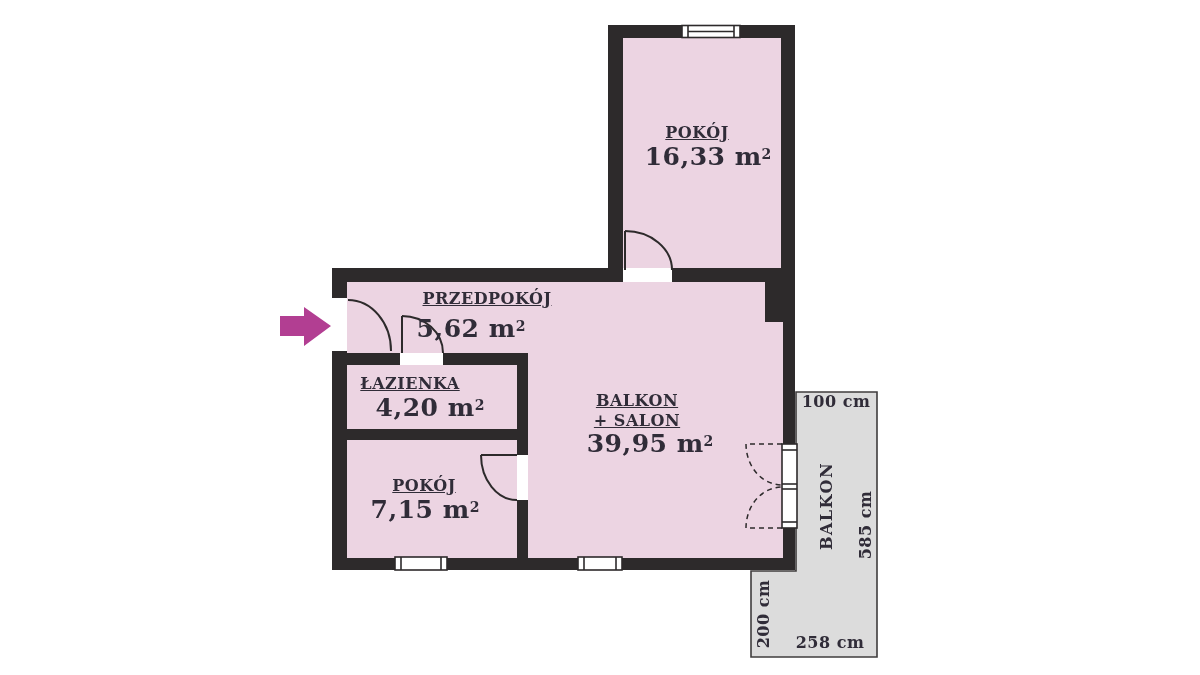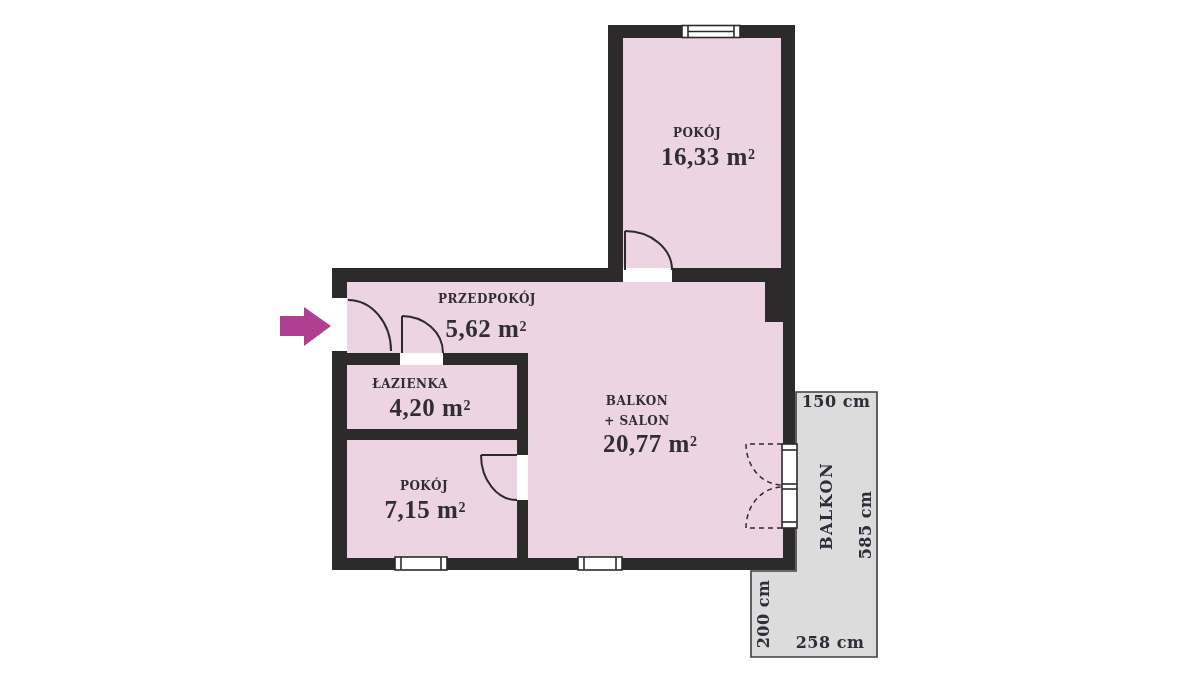--- a/index.html
+++ b/index.html
@@ -22,22 +22,22 @@
   .label{
     position:absolute;
     color:var(--text);
     font-weight:bold;
     white-space:nowrap;
     transform:translate(-50%,-50%);
     text-align:center;
     line-height:1;
   }
   .label.rot{transform:translate(-50%,-50%) rotate(-90deg);}
-  .room-name{font-size:12px;letter-spacing:0.5px;}
-  .room-area{font-size:25px;letter-spacing:0.5px;font-family:Liberation Serif, serif;}
+  .room-name{font-size:16px;letter-spacing:0.5px;text-decoration:underline;}
+  .room-area{font-size:25px;letter-spacing:0.5px;}
   .room-area sup{font-size:14px;vertical-align:6px;letter-spacing:0;}
   .dim{font-size:16px;letter-spacing:0.5px;}
   .balkon-name{font-size:16px;letter-spacing:1.5px;}
 </style>
 </head>
 <body>
 
 <div id="stage">
 
   <svg id="plan-svg" width="1200" height="675" viewBox="0 0 1200 675">
@@ -108,30 +108,30 @@
       <path d="M 746 528 A 36 41 0 0 1 782 487"></path>
     </g>
 
     <polygon points="280,316 304,316 304,307 331,326 304,346 304,336 280,336" style="fill:var(--arrow)"></polygon>
   </svg>
 
   <div class="label room-name" style="left:697px;top:133px">POKÓJ</div>
   <div class="label room-area" style="left:708px;top:156px"><span>16,33 m</span><sup>2</sup></div>
 
   <div class="label room-name" style="left:487px;top:299px">PRZEDPOKÓJ</div>
-  <div class="label room-area" style="left:486px;top:328px"><span>5,62 m</span><sup>2</sup></div>
+  <div class="label room-area" style="left:471px;top:328px"><span>5,62 m</span><sup>2</sup></div>
 
   <div class="label room-name" style="left:410px;top:384px">ŁAZIENKA</div>
   <div class="label room-area" style="left:430px;top:407px"><span>4,20 m</span><sup>2</sup></div>
 
   <div class="label room-name" style="left:424px;top:486px">POKÓJ</div>
   <div class="label room-area" style="left:425px;top:509px"><span>7,15 m</span><sup>2</sup></div>
 
   <div class="label room-name" style="left:637px;top:401px">BALKON</div>
   <div class="label room-name" style="left:637px;top:421px">+ SALON</div>
-  <div class="label room-area" style="left:650px;top:443px"><span>20,77 m</span><sup>2</sup></div>
+  <div class="label room-area" style="left:650px;top:443px"><span>39,95 m</span><sup>2</sup></div>
 
-  <div class="label dim" style="left:836px;top:402px">150 cm</div>
+  <div class="label dim" style="left:836px;top:402px">100 cm</div>
   <div class="label balkon-name rot" style="left:827px;top:506px">BALKON</div>
   <div class="label dim rot" style="left:866px;top:525px">585 cm</div>
   <div class="label dim rot" style="left:764px;top:614px">200 cm</div>
   <div class="label dim" style="left:830px;top:643px">258 cm</div>
 </div>
 
 </body></html>

